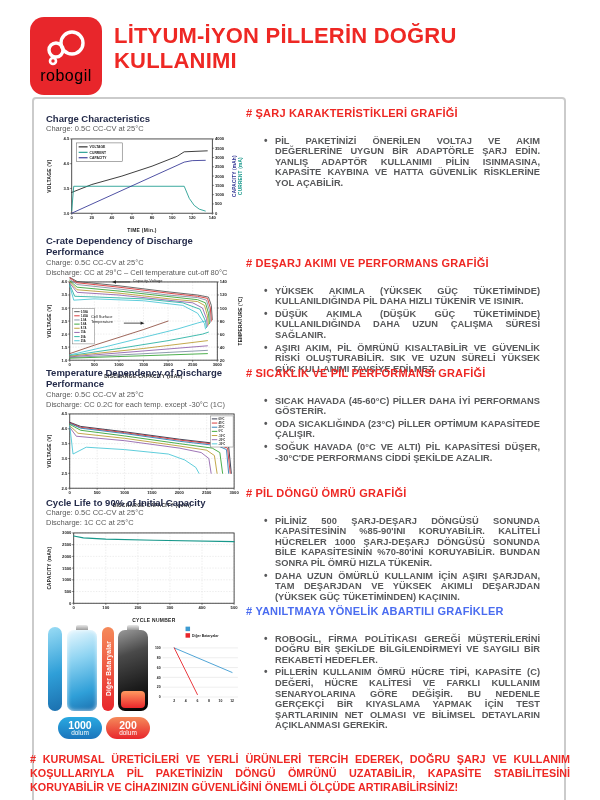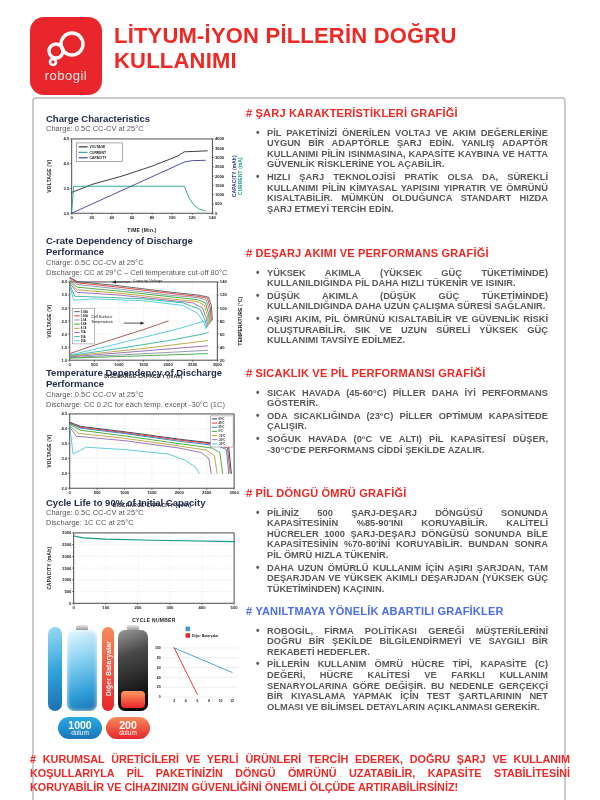--- a/index.html
+++ b/index.html
@@ -2,40 +2,40 @@
 <html><head>
 <meta charset="utf-8">
 <style>
   html,body{margin:0;padding:0;background:#fff;}
   body{width:600px;height:800px;font-family:"Liberation Sans",sans-serif;-webkit-font-smoothing:antialiased;}
   .page{position:relative;width:600px;height:800px;background:#fff;overflow:hidden;}
 
   
   .logo{position:absolute;left:30px;top:17px;width:72px;height:78px;background:#e8262b;border-radius:14px;
         display:flex;flex-direction:column;align-items:center;justify-content:center;gap:1px;}
-  .logo-text{color:#e5e5e5;font-size:13px;letter-spacing:.5px;line-height:1;}
+  .logo-text{color:#000000;font-size:16px;letter-spacing:.5px;line-height:1;}
   .page-title{position:absolute;left:114px;top:24px;width:452px;color:#ee2824;font-weight:bold;
         font-size:22px;line-height:1.12;letter-spacing:.2px;}
 
   
   .main{position:absolute;left:32px;top:97px;width:534px;height:748px;border:2px solid #cbcbcb;
         border-radius:4px;background:#fff;box-sizing:border-box;}
 
   
   .chart-block{position:absolute;left:12px;width:204px;}
   .chart-title{font-size:9.5px;font-weight:bold;color:#242b4a;line-height:1.2;}
   .chart-sub{font-size:7.5px;color:#5a5a5a;line-height:1.3;}
   .chart-svg{width:198px;}
   .chart-svg svg{display:block;width:100%;}
 
   
   .section{position:absolute;left:212px;width:310px;}
   .section h3{margin:0 0 3px 0;font-size:11px;font-weight:bold;color:#ee2824;letter-spacing:.2px;line-height:1.15;}
   .section.blue h3{color:#4a6cf0;}
-  .section ul{margin:8px;padding:0;list-style:none;}
+  .section ul{margin:16px;padding:0;list-style:none;}
   .section li{position:relative;padding-left:13px;font-size:9.3px;font-weight:bold;color:#57585a;
         text-align:justify;line-height:1.14;margin-bottom:2px;}
   .section li::before{content:"\2022";position:absolute;left:2px;top:-1px;font-size:10px;}
 
   
   .battery-panel{position:absolute;left:12px;top:524px;width:200px;height:118px;}
   .cap{position:absolute;height:5px;border-radius:2px 2px 0 0;background:linear-gradient(180deg,#e8e8e8,#9b9b9b);}
   .capsule{position:absolute;left:2px;top:4px;width:14px;height:84px;border-radius:8px;
         background:linear-gradient(160deg,#9adcf5 0%,#2f9fd8 55%,#1b6fae 100%);}
   .bat1{position:absolute;left:21px;top:7px;width:30px;height:81px;border-radius:7px;
@@ -422,25 +422,24 @@
             <rect x="41" y="2" width="5.5" height="5.5" fill="#3d9bd1"></rect>
             <rect x="41" y="10" width="5.5" height="5.5" fill="#e8262b"></rect>
             <text x="49" y="14.6" font-size="4.2" font-family="&quot;Liberation Sans&quot;,sans-serif" fill="#222" text-anchor="start" font-weight="bold">Diğer Bataryalar</text>
           </svg></div>
     </div>
 
     <div class="section" style="top:8px;">
       <h3># ŞARJ KARAKTERİSTİKLERİ GRAFİĞİ</h3>
       <ul>
         <li>PİL PAKETİNİZİ ÖNERİLEN VOLTAJ VE AKIM DEĞERLERİNE UYGUN BİR ADAPTÖRLE ŞARJ EDİN. YANLIŞ ADAPTÖR KULLANIMI PİLİN ISINMASINA, KAPASİTE KAYBINA VE HATTA GÜVENLİK RİSKLERİNE YOL AÇABİLİR.</li>
-        <li>HIZLI ŞARJ TEKNOLOJİSİ PRATİK OLSA DA, SÜREKLİ KULLANIMI PİLİN KİMYASAL YAPISINI YIPRATIR VE ÖMRÜNÜ KISALTABİLİR. MÜMKÜN OLDUĞUNCA STANDART HIZDA ŞARJ ETMEYİ TERCİH EDİN.</li>
       </ul>
     </div>
 
-    <div class="section" style="top:148px;">
+    <div class="section" style="top:158px;">
       <h3># DEŞARJ AKIMI VE PERFORMANS GRAFİĞİ</h3>
       <ul>
         <li>YÜKSEK AKIMLA (YÜKSEK GÜÇ TÜKETİMİNDE) KULLANILDIĞINDA PİL DAHA HIZLI TÜKENİR VE ISINIR.</li>
         <li>DÜŞÜK AKIMLA (DÜŞÜK GÜÇ TÜKETİMİNDE) KULLANILDIĞINDA DAHA UZUN ÇALIŞMA SÜRESİ SAĞLANIR.</li>
         <li>AŞIRI AKIM, PİL ÖMRÜNÜ KISALTABİLİR VE GÜVENLİK RİSKİ OLUŞTURABİLİR. SIK VE UZUN SÜRELİ YÜKSEK GÜÇ KULLANIMI TAVSİYE EDİLMEZ.</li>
       </ul>
     </div>
 
     <div class="section" style="top:268px;">
       <h3># SICAKLIK VE PİL PERFORMANSI GRAFİĞİ</h3>

